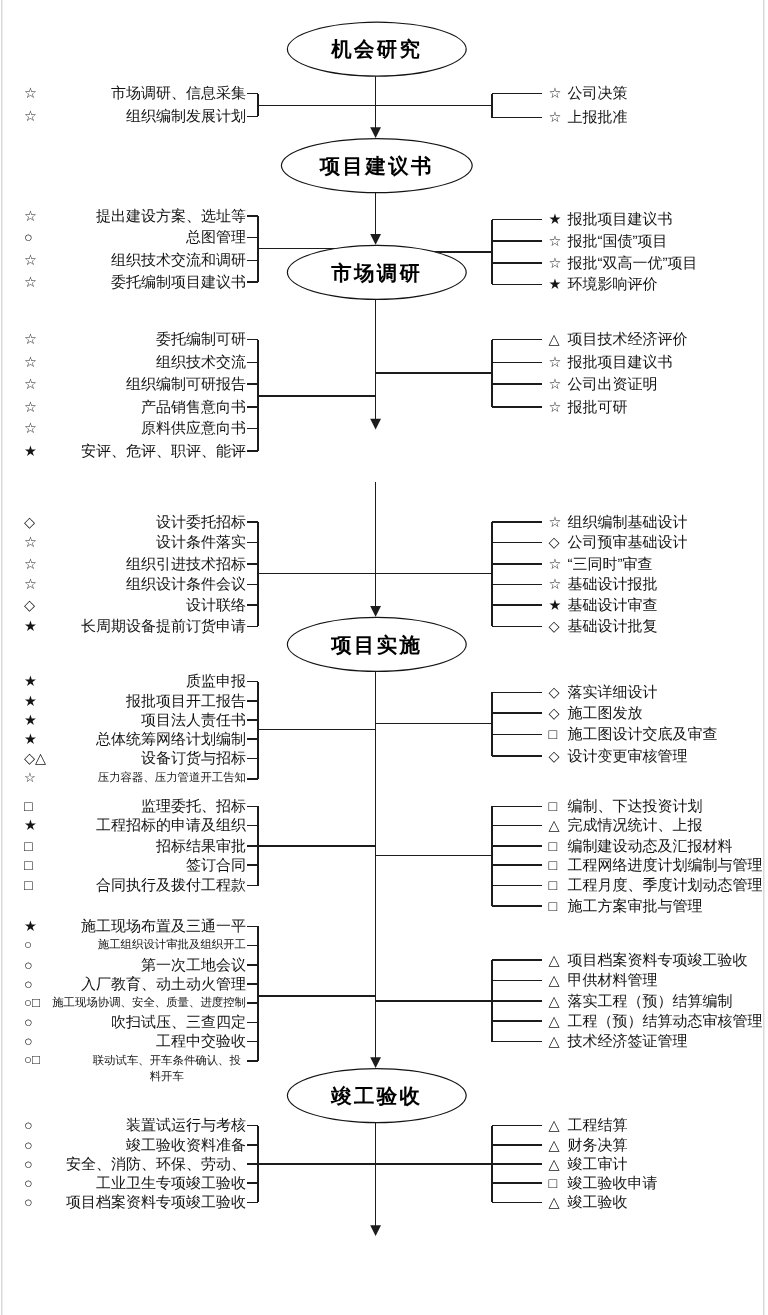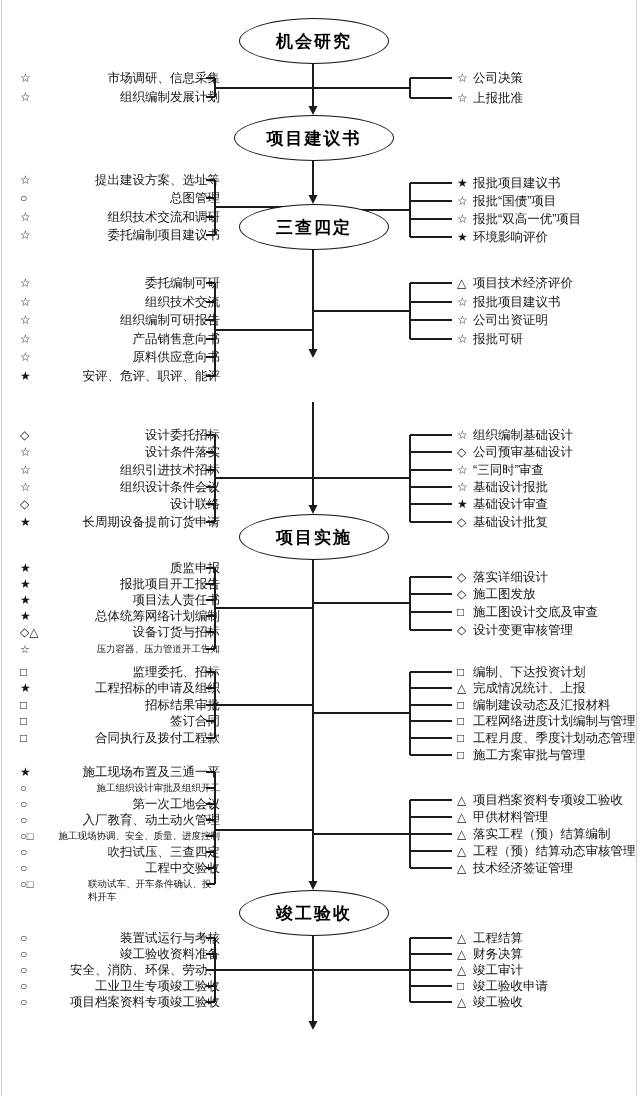--- a/index.html
+++ b/index.html
@@ -8,27 +8,27 @@
   #canvas{position:relative;width:640px;height:1096px;background:#fff;overflow:hidden;}
   #lines{position:absolute;left:0;top:0;z-index:1;}
   #lines line{stroke:#1c1c1c;stroke-width:1.2;shape-rendering:crispEdges;}
   #lines polygon{fill:#1c1c1c;}
   .page-edge{position:absolute;top:0;bottom:0;width:1px;background:#cfcfcf;z-index:0;}
   .stage{position:absolute;z-index:3;display:flex;align-items:center;justify-content:center;
          background:#fff;border:1.5px solid #141414;border-radius:50%;
          font-size:17px;font-weight:bold;letter-spacing:2px;color:#000;}
   .item{position:absolute;left:0;width:640px;height:16px;z-index:2;font-size:12.5px;color:#141414;}
   .item .sym{position:absolute;left:20px;top:0;line-height:16px;font-size:12px;letter-spacing:0;}
-  .item.left .txt{position:absolute;right:420px;top:0;line-height:16px;white-space:nowrap;text-align:right;}
+  .item.left .txt{position:absolute;right:435px;top:0;line-height:16px;white-space:nowrap;text-align:right;}
   .item.right .sym{left:457px;}
   .item.right .txt{position:absolute;left:473px;top:0;line-height:16px;white-space:nowrap;}
   .item.small{font-size:9.5px;}
   .item.small .sym{font-size:11px;}
   .item.wrap{height:28px;}
-  .item.wrap .txt{white-space:normal;width:132px;text-align:left;line-height:13px;padding-top:2px;font-family:Liberation Mono, monospace;}
+  .item.wrap .txt{white-space:normal;width:132px;text-align:center;line-height:13px;padding-top:2px;}
 </style>
 </head>
 <body>
 
 <div id="canvas">
   <div class="page-edge" style="left:1px"></div>
   <div class="page-edge" style="right:3px"></div>
   <svg id="lines" width="640" height="1096">
       <line x1="313" y1="62" x2="313" y2="107"></line>
       <polygon points="308.5,106 317.5,106 313,115"></polygon>
@@ -466,21 +466,21 @@
       <span class="sym">△</span>
       <span class="txt">竣工验收</span>
     </div>
     <div class="stage" style="left: 239px; top: 18px; width: 148px; height: 44px;">
       <span>机会研究</span>
     </div>
     <div class="stage" style="left: 234px; top: 115px; width: 158px; height: 44px;">
       <span>项目建议书</span>
     </div>
     <div class="stage" style="left: 239px; top: 204px; width: 148px; height: 44px;">
-      <span>三查四定</span>
+      <span>市场调研</span>
     </div>
     <div class="stage" style="left: 239px; top: 514px; width: 148px; height: 44px;">
       <span>项目实施</span>
     </div>
     <div class="stage" style="left: 239px; top: 890px; width: 148px; height: 44px;">
       <span>竣工验收</span>
     </div>
   </div>
 
 </body></html>

